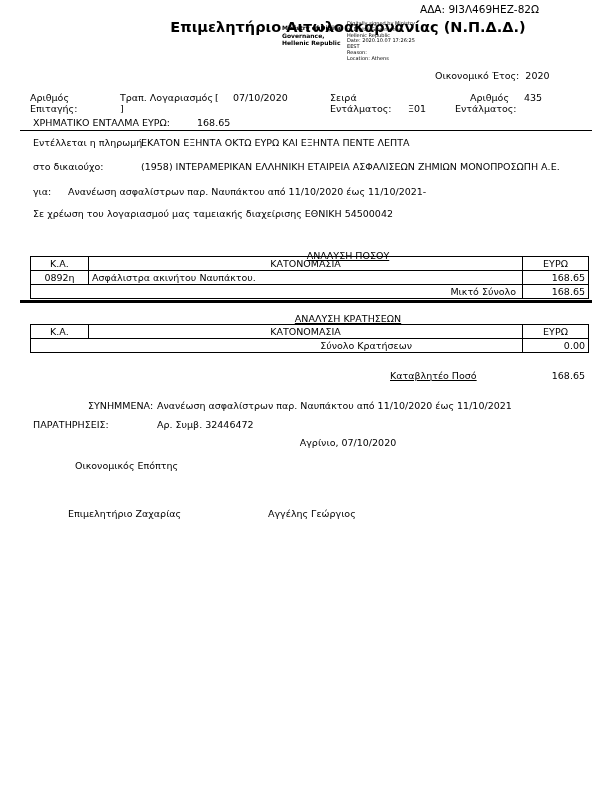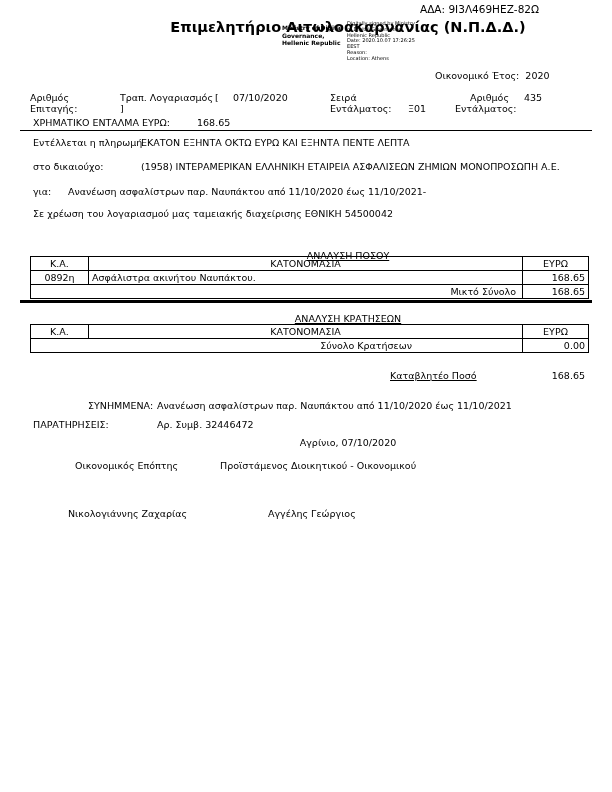--- a/index.html
+++ b/index.html
@@ -141,17 +141,16 @@
   <div class="t" style="top:370px; left:390px;text-decoration:underline;">Καταβλητέο Ποσό</div>
   <div class="t" style="top:370px; left:520px; width:65px; text-align:right;">168.65</div>
 
   <div class="t" style="top:400px; left:43px;margin-left:45px;">ΣΥΝΗΜΜΕΝΑ:</div>
   <div class="t" style="top:400px; left:157px;">Ανανέωση ασφαλίστρων παρ. Ναυπάκτου από 11/10/2020 έως 11/10/2021</div>
   <div class="t" style="top:419px; left:33px;text-align:right;">ΠΑΡΑΤΗΡΗΣΕΙΣ:</div>
   <div class="t" style="top:419px; left:157px;">Αρ. Συμβ. 32446472</div>
   <div class="t center" style="top:437px;">Αγρίνιο, 07/10/2020</div>
 
   <div class="t" style="top:460px; left:75px;">Οικονομικός Επόπτης</div>
-  <div class="t" style="top:460px; left:220px;">Προϊστάμενος Διοικητικού - Οικονομικού</div>
-  <div class="t" style="top:508px; left:68px;">Νικολογιάννης Ζαχαρίας</div>
+  <div class="t" style="top:508px; left:68px;">Επιμελητήριο Ζαχαρίας</div>
   <div class="t" style="top:508px; left:268px;">Αγγέλης Γεώργιος</div>
 
 </div>
 
 </body></html>

